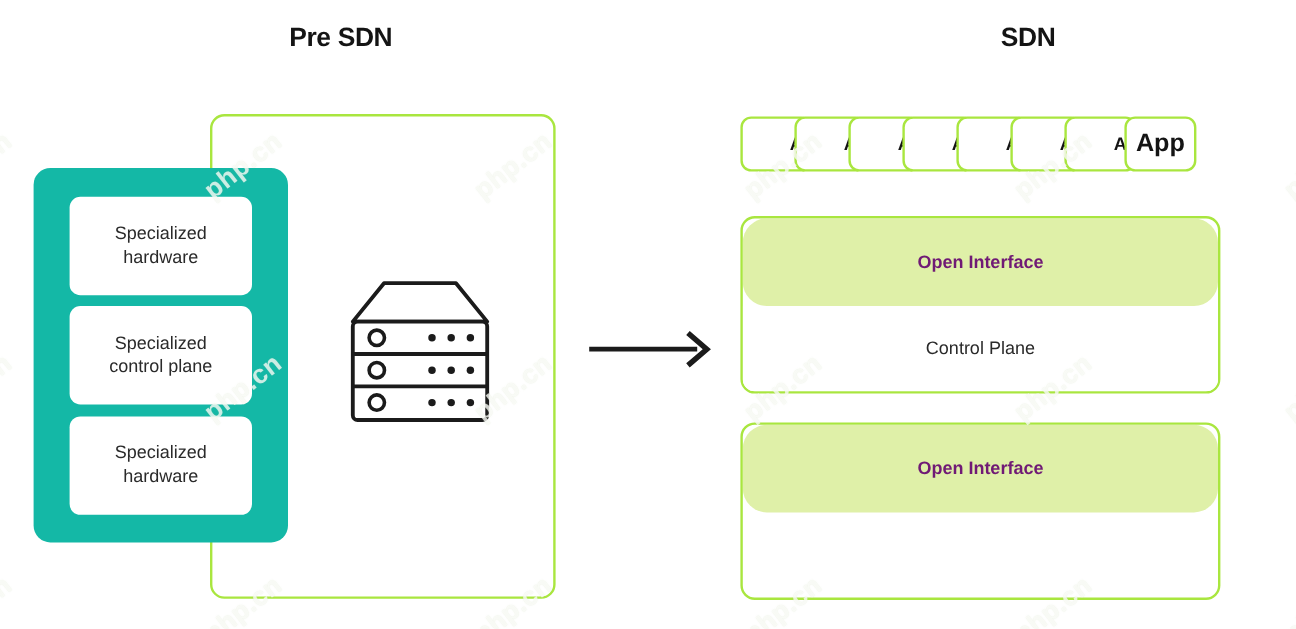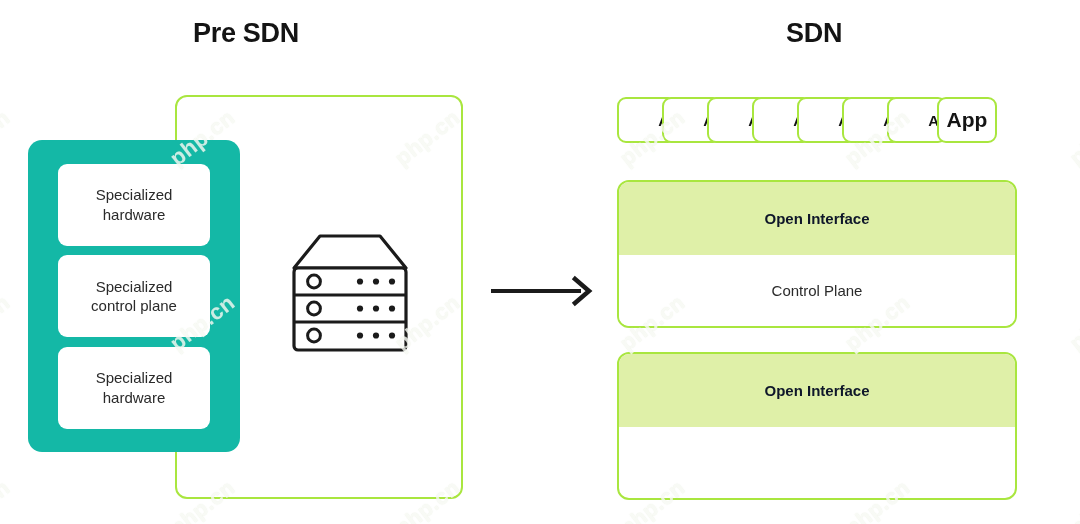--- a/index.html
+++ b/index.html
@@ -36,24 +36,25 @@
     transform: rotate(-38deg);
     letter-spacing: 0.5px;
     white-space: nowrap;
     text-shadow: 0 0 1px rgba(180,200,150,0.35);
   }
 
   
   .title {
     position: absolute;
     font-weight: 700;
-    font-size: 27px;
+    font-size: 22px;
     color: #141414;
     letter-spacing: -0.3px;
     white-space: nowrap;
+    margin-left: 48px;
   }
   #title-pre-sdn { left: 193px; top: 18px; }
   #title-sdn     { left: 786px; top: 18px; }
 
   
   .outline-box {
     position: absolute;
     left: 175px;
     top: 95px;
     width: 288px;
@@ -160,22 +161,23 @@
   #card-data    { top: 352px; height: 148px; }
 
   .iface-band {
     height: 73px;
     background: #DFF0A8;
     display: flex;
     align-items: center;
     justify-content: center;
     font-weight: 700;
     font-size: 15px;
-    color: #0f172a;
+    color: #701a75;
     position: relative;
+    border-radius: 20px;
   }
   .plane-body {
     height: 71px;
     background: #ffffff;
     display: flex;
     align-items: center;
     justify-content: center;
     font-size: 15px;
     color: #2a2a2a;
   }

